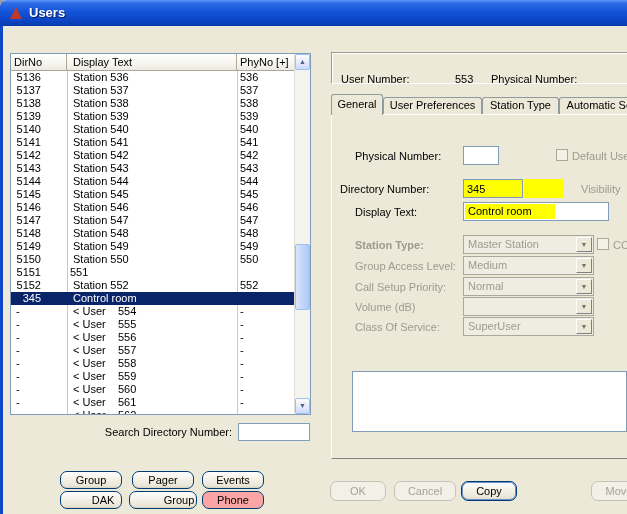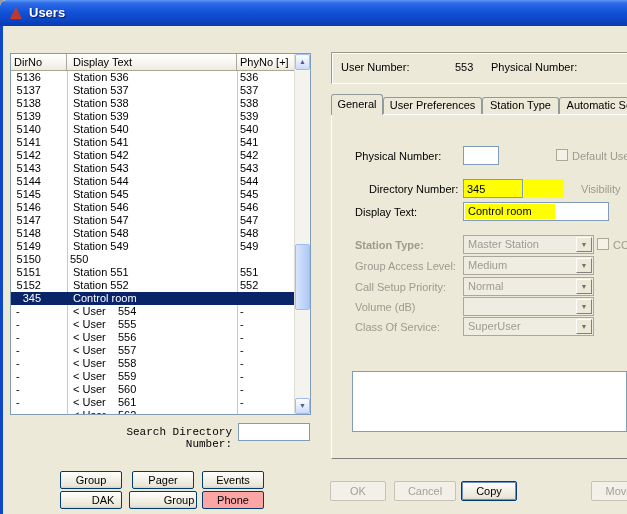--- a/index.html
+++ b/index.html
@@ -31,28 +31,28 @@
   .cell-phyno{flex:1;padding-left:3px;}
   
   .vscroll{position:absolute;right:0;top:0;bottom:0;width:16px;background:#F4F3EE;border-left:1px solid #E0DED4;box-sizing:border-box;}
   .sbtn{position:absolute;left:0;width:15px;height:16px;background:linear-gradient(180deg,#FEFEFE,#CCDAFB);
         border:1px solid #9EBEF5;border-radius:2px;box-sizing:border-box;text-align:center;
         font-size:7px;line-height:13px;color:#4D6185;}
   .sbtn.up{top:0;} .sbtn.down{bottom:0;}
   .sthumb{position:absolute;left:0;width:15px;top:190px;height:66px;box-sizing:border-box;
           background:linear-gradient(90deg,#D8E4FC,#AFC9F7);border:1px solid #9EBEF5;border-radius:2px;}
   
-  .search-label{position:absolute;left:80px;top:426px;width:152px;text-align:right;font-family:Liberation Mono, monospace;}
+  .search-label{position:absolute;left:80px;top:426px;width:152px;text-align:right;}
   .search-input{position:absolute;left:238px;top:423px;width:72px;height:18px;box-sizing:border-box;
                 border:1px solid #7F9DB9;background:#fff;font-family:inherit;font-size:11px;padding:0 2px;}
   
   .header-box{position:absolute;left:331px;top:52px;width:300px;height:32px;box-sizing:border-box;
               border:1px solid;border-color:#9C9A90 #FFFFFF #FFFFFF #9C9A90;
               box-shadow:inset 1px 1px 0 #FFFFFF;}
-  .hb-text{position:absolute;top:61px;}
+  .hb-text{position:absolute;top:73px;}
   
   .tab{position:absolute;box-sizing:border-box;background:#ECE9D8;border:1px solid #919B9C;border-bottom:none;
        border-top-left-radius:3px;border-top-right-radius:3px;text-align:center;overflow:hidden;white-space:nowrap;}
   .tab.active{top:94px;height:21px;line-height:19px;z-index:4;}
   .tab.inactive{top:97px;height:17px;line-height:15px;z-index:1;}
   .tab-panel{position:absolute;left:331px;top:114px;width:300px;height:345px;background:#ECE9D8;box-sizing:border-box;
              border:1px solid;border-color:#FFFFFF #808080 #808080 #FFFFFF;}
   
   .field-label{position:absolute;white-space:nowrap;}
   .field-label.disabled{color:#9D9A90;}
@@ -65,21 +65,21 @@
   .div-input .inner-text{position:absolute;left:4px;top:2px;}
   .combo{position:absolute;box-sizing:border-box;width:131px;height:19px;border:1px solid #ACA899;background:#EFEDE2;}
   .combo-text{position:absolute;left:4px;top:2px;color:#9D9A90;white-space:nowrap;overflow:hidden;max-width:105px;}
   .combo-btn{position:absolute;right:1px;top:1px;bottom:1px;width:16px;background:#ECE9D8;text-align:center;
              border:1px solid;border-color:#FFFFFF #808080 #808080 #FFFFFF;box-sizing:border-box;
              font-size:7px;line-height:14px;color:#73716A;}
   .checkbox{position:absolute;width:12px;height:12px;box-sizing:border-box;border:1px solid #ACA899;background:#F4F2E6;}
   .notes{position:absolute;left:352px;top:371px;width:275px;height:61px;box-sizing:border-box;
          border:1px solid #7F9DB9;background:#fff;}
   
-  .xp-btn{position:absolute;box-sizing:border-box;height:18px;border:1px solid #003C74;border-radius:2px;
+  .xp-btn{position:absolute;box-sizing:border-box;height:18px;border:1px solid #003C74;border-radius:7px;
           background:linear-gradient(180deg,#FFFFFF,#F4F1E7 45%,#EAE6D8 85%,#D8D2C0);
           font-family:inherit;font-size:11px;text-align:center;line-height:16px;cursor:default;overflow:hidden;}
   .xp-btn.big{height:20px;line-height:18px;}
   .xp-btn.disabled{border-color:#C5C2B8;background:#F2F0E7;color:#A5A297;}
   .xp-btn.yellow{background:#fca5a5;}
   .xp-btn.default{box-shadow:inset 0 0 0 1px #6E90C8;}
 </style>
 </head>
 <body>
 
@@ -160,25 +160,25 @@
           <div class="cell cell-text">Station 548</div>
           <div class="cell cell-phyno">548</div>
         </div>
         <div class="list-row">
           <div class="cell cell-dirno">5149</div>
           <div class="cell cell-text">Station 549</div>
           <div class="cell cell-phyno">549</div>
         </div>
         <div class="list-row">
           <div class="cell cell-dirno">5150</div>
+          <div class="cell cell-text">Station 550</div>
           <div class="cell cell-phyno">550</div>
         </div>
         <div class="list-row">
           <div class="cell cell-dirno">5151</div>
-          <div class="cell cell-text">Station 551</div>
           <div class="cell cell-phyno">551</div>
         </div>
         <div class="list-row">
           <div class="cell cell-dirno">5152</div>
           <div class="cell cell-text">Station 552</div>
           <div class="cell cell-phyno">552</div>
         </div>
         <div class="list-row selected">
           <div class="cell cell-dirno">345</div>
           <div class="cell cell-text">Control room</div>
@@ -254,21 +254,21 @@
   <div class="tab inactive" style="left:383px;width:99px;">User Preferences</div>
   <div class="tab inactive" style="left:482px;width:77px;">Station Type</div>
   <div class="tab inactive" style="left:559px;width:102px;">Automatic Search</div>
   <div class="tab-panel"></div>
 
   <div class="field-label" style="left:355px;top:150px;">Physical Number:</div>
   <input class="text-input" style="left: 463px; top: 146px; width: 36px;" value="">
   <div class="checkbox" style="left:556px;top:149px;"></div>
   <div class="field-label disabled" style="left:572px;top:150px;">Default Use</div>
 
-  <div class="field-label" style="left:340px;top:183px;margin-left:29px;">Directory Number:</div>
+  <div class="field-label" style="left:340px;top:183px;">Directory Number:</div>
   <input class="text-input hl" style="left: 463px; top: 179px; width: 60px;" value="345">
   <div class="hl-strip" style="left:524px;top:179px;width:40px;"></div>
   <div class="field-label disabled" style="left:581px;top:183px;">Visibility</div>
 
   <div class="field-label" style="left:355px;top:206px;">Display Text:</div>
   <div class="div-input" style="left:463px;top:202px;width:146px;">
     <div class="inner-hl"></div>
     <div class="inner-text">Control room</div>
   </div>
 

